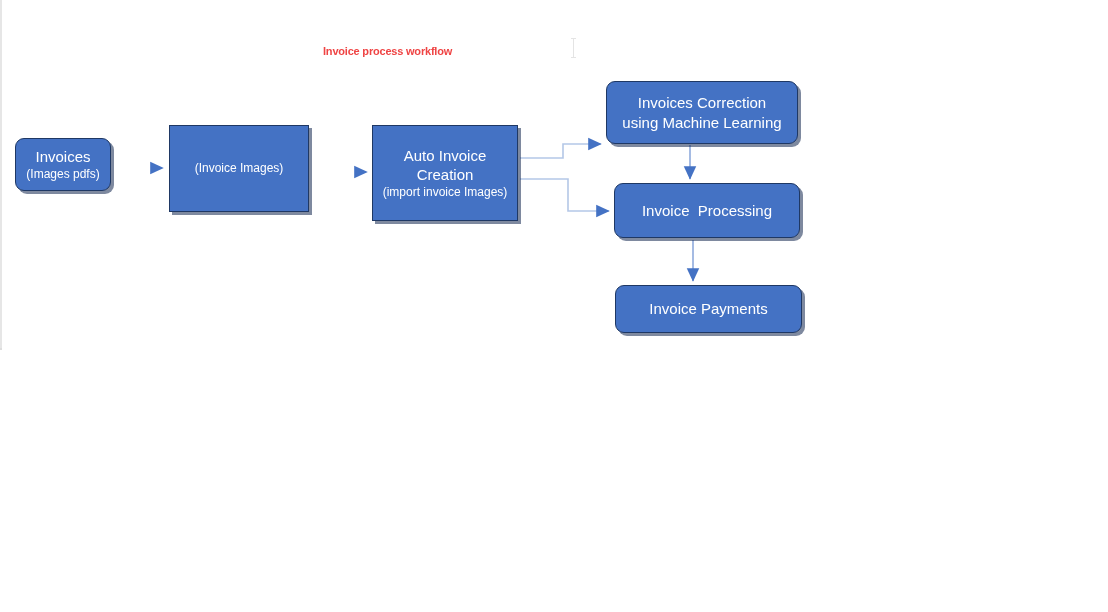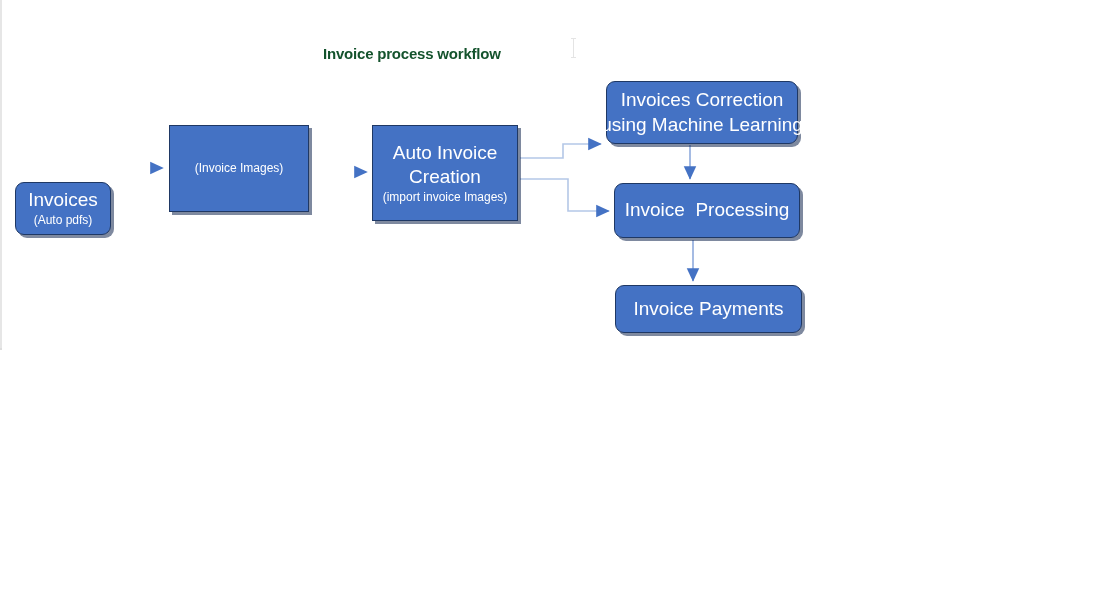--- a/index.html
+++ b/index.html
@@ -35,23 +35,23 @@
     top: 348px;
     width: 2px;
     height: 2px;
     background: #dddddd;
   }
 
   .title {
     position: absolute;
     left: 323px;
     top: 45px;
-    font-size: 15px;
+    font-size: 11px;
     font-weight: bold;
-    color: #14532d;
+    color: #ef4444;
     letter-spacing: -0.2px;
     white-space: nowrap;
   }
 
   
   .caret {
     position: absolute;
     left: 571px;
     top: 38px;
     width: 5px;
@@ -80,21 +80,21 @@
     display: flex;
     flex-direction: column;
     align-items: center;
     justify-content: center;
     text-align: center;
     box-sizing: border-box;
     line-height: 1.28;
   }
   .node.rounded { border-radius: 9px; }
   .node .main {
-    font-size: 19px;
+    font-size: 15px;
     white-space: pre;
   }
   .node .sub {
     font-size: 12px;
     white-space: pre;
     margin-top: 1px;
   }
 
   
   #wires {
@@ -149,23 +149,23 @@
 
     <g>
       <line x1="690" y1="145" x2="690" y2="179" stroke="#8FAADC" stroke-width="1.6" marker-end="url(#arrHead)"></line>
     </g>
 
     <g>
       <line x1="693" y1="240" x2="693" y2="281" stroke="#8FAADC" stroke-width="1.6" marker-end="url(#arrHead)"></line>
     </g>
   </svg>
 
-  <div class="node rounded" style="left:15px; top:138px; width:96px; height:53px;margin-top:44px;">
+  <div class="node rounded" style="left:15px; top:138px; width:96px; height:53px;">
     <div class="main">Invoices</div>
-    <div class="sub">(Auto pdfs)</div>
+    <div class="sub">(Images pdfs)</div>
   </div>
 
   <div class="node" style="left:169px; top:125px; width:140px; height:87px;">
     <div class="sub">(Invoice Images)</div>
   </div>
 
   <div class="node" style="left:372px; top:125px; width:146px; height:96px;">
     <div class="main">Auto Invoice
 Creation</div>
     <div class="sub">(import invoice Images)</div>

